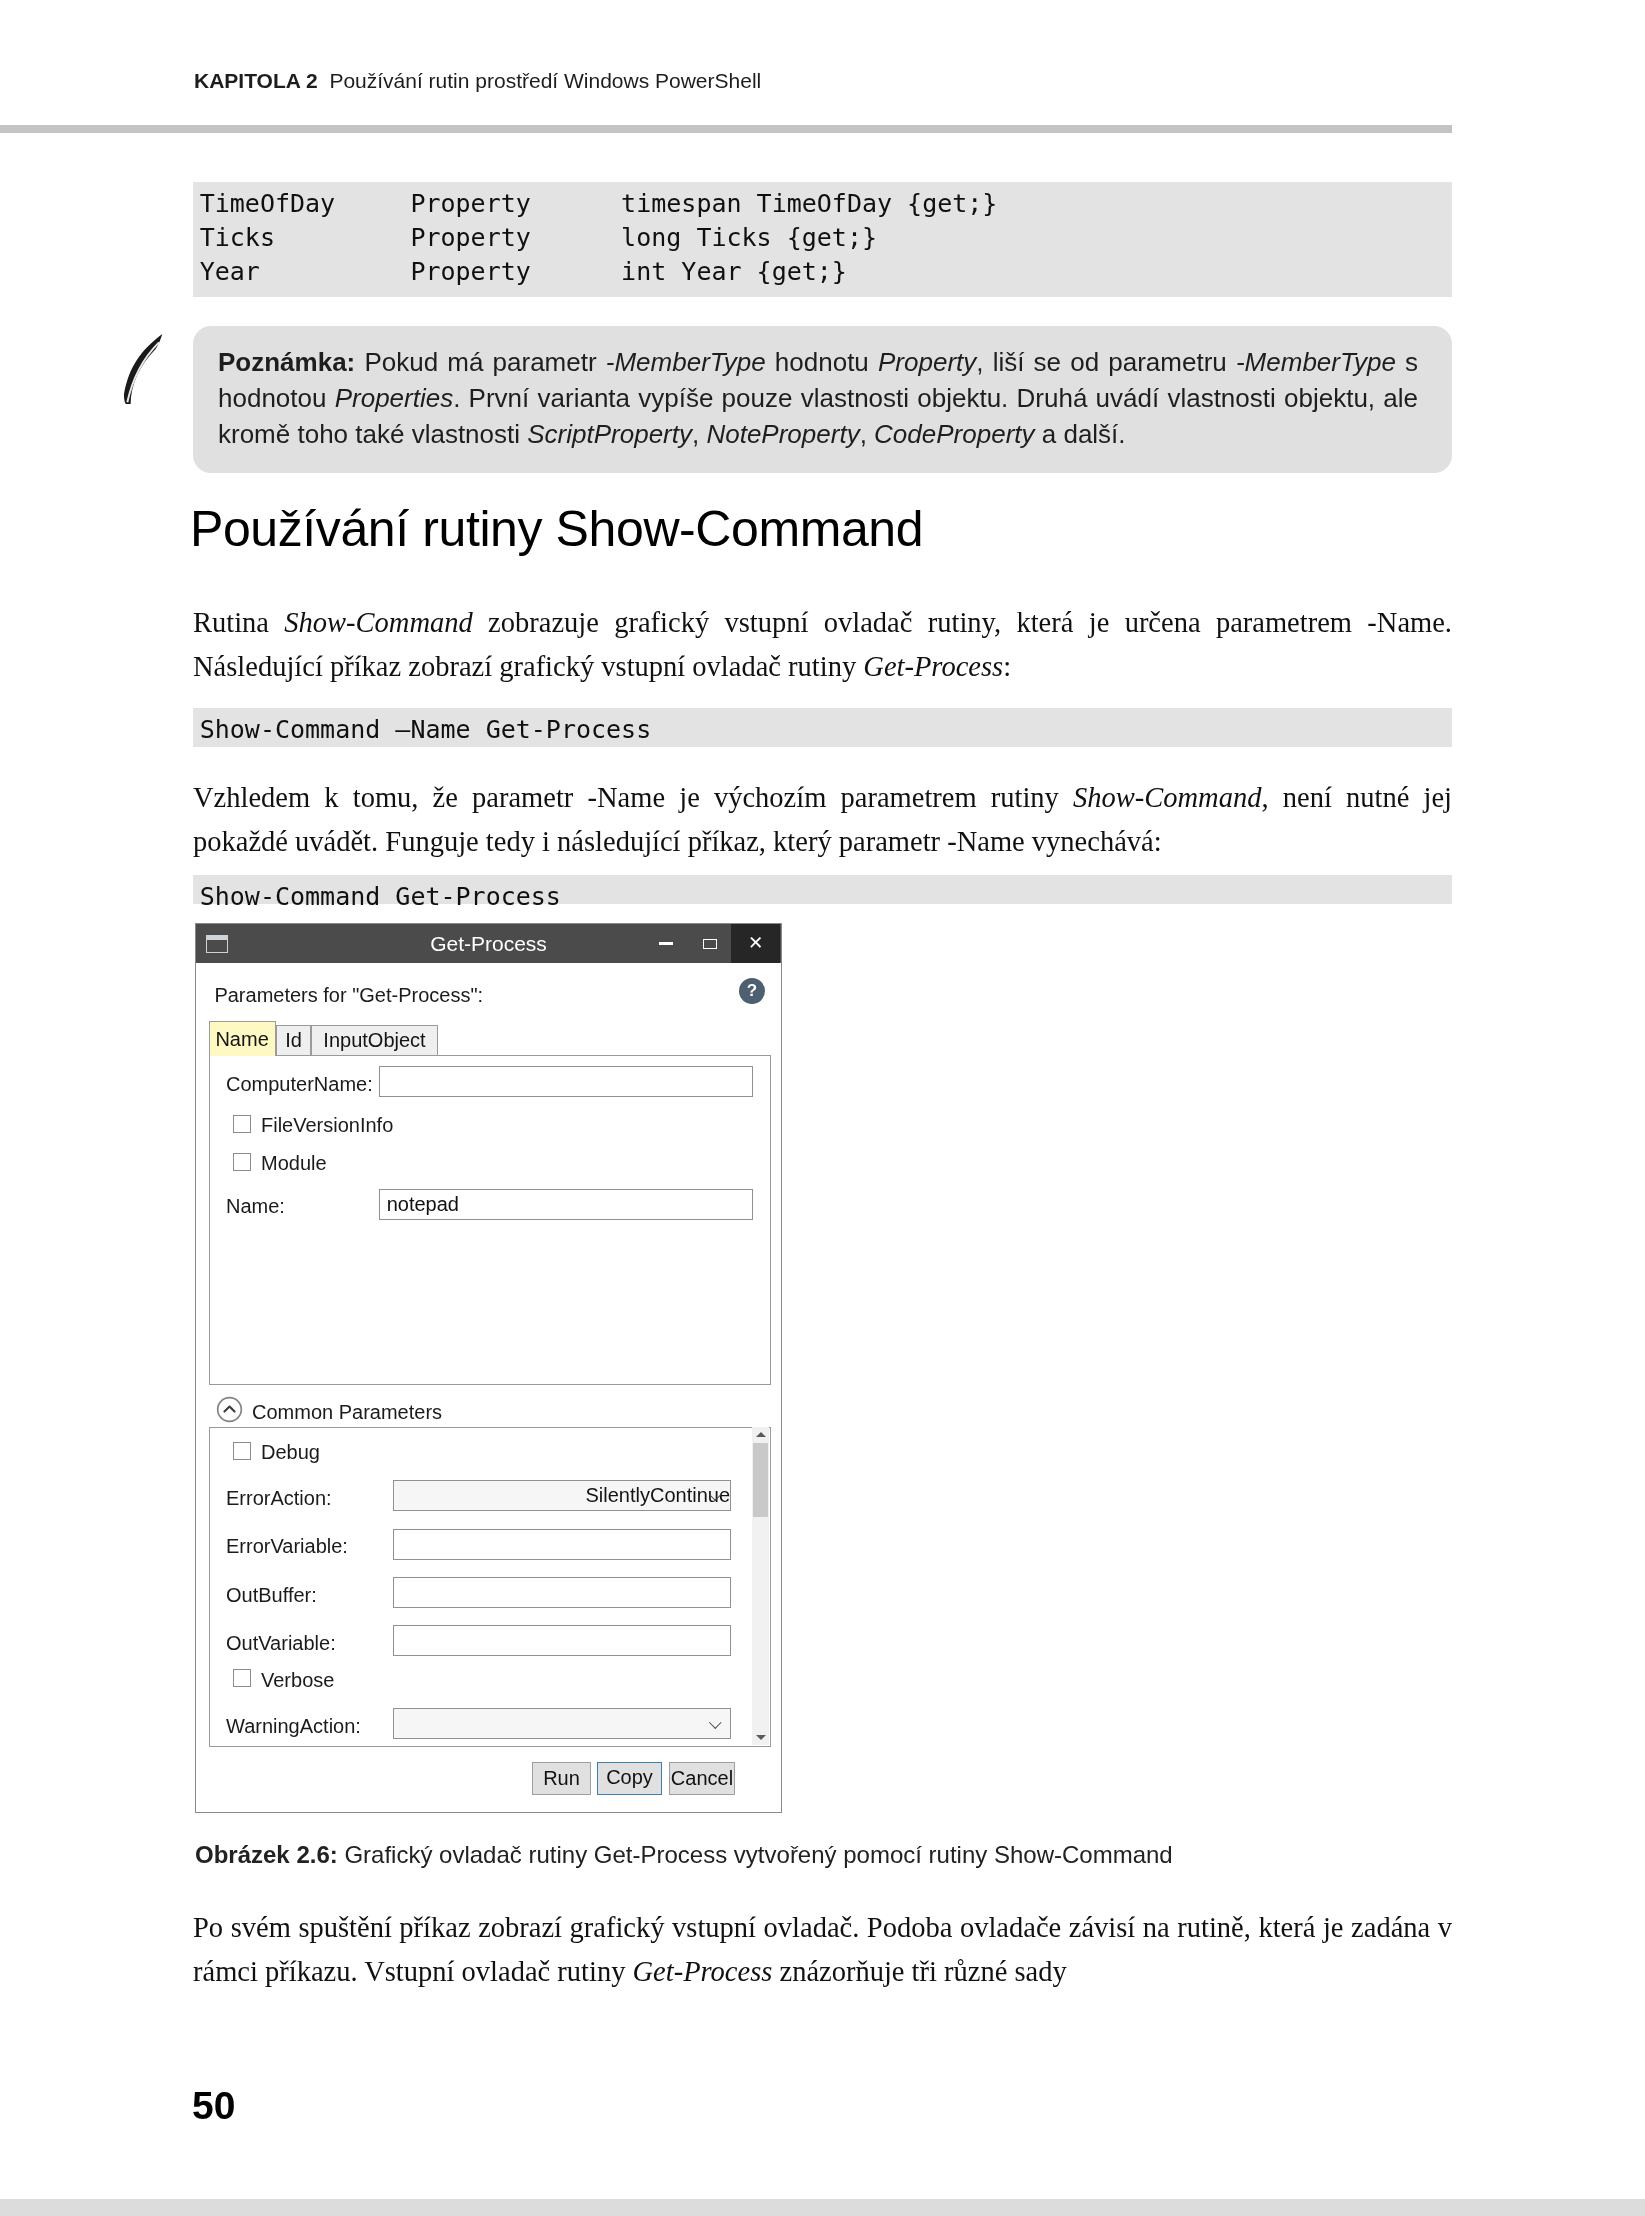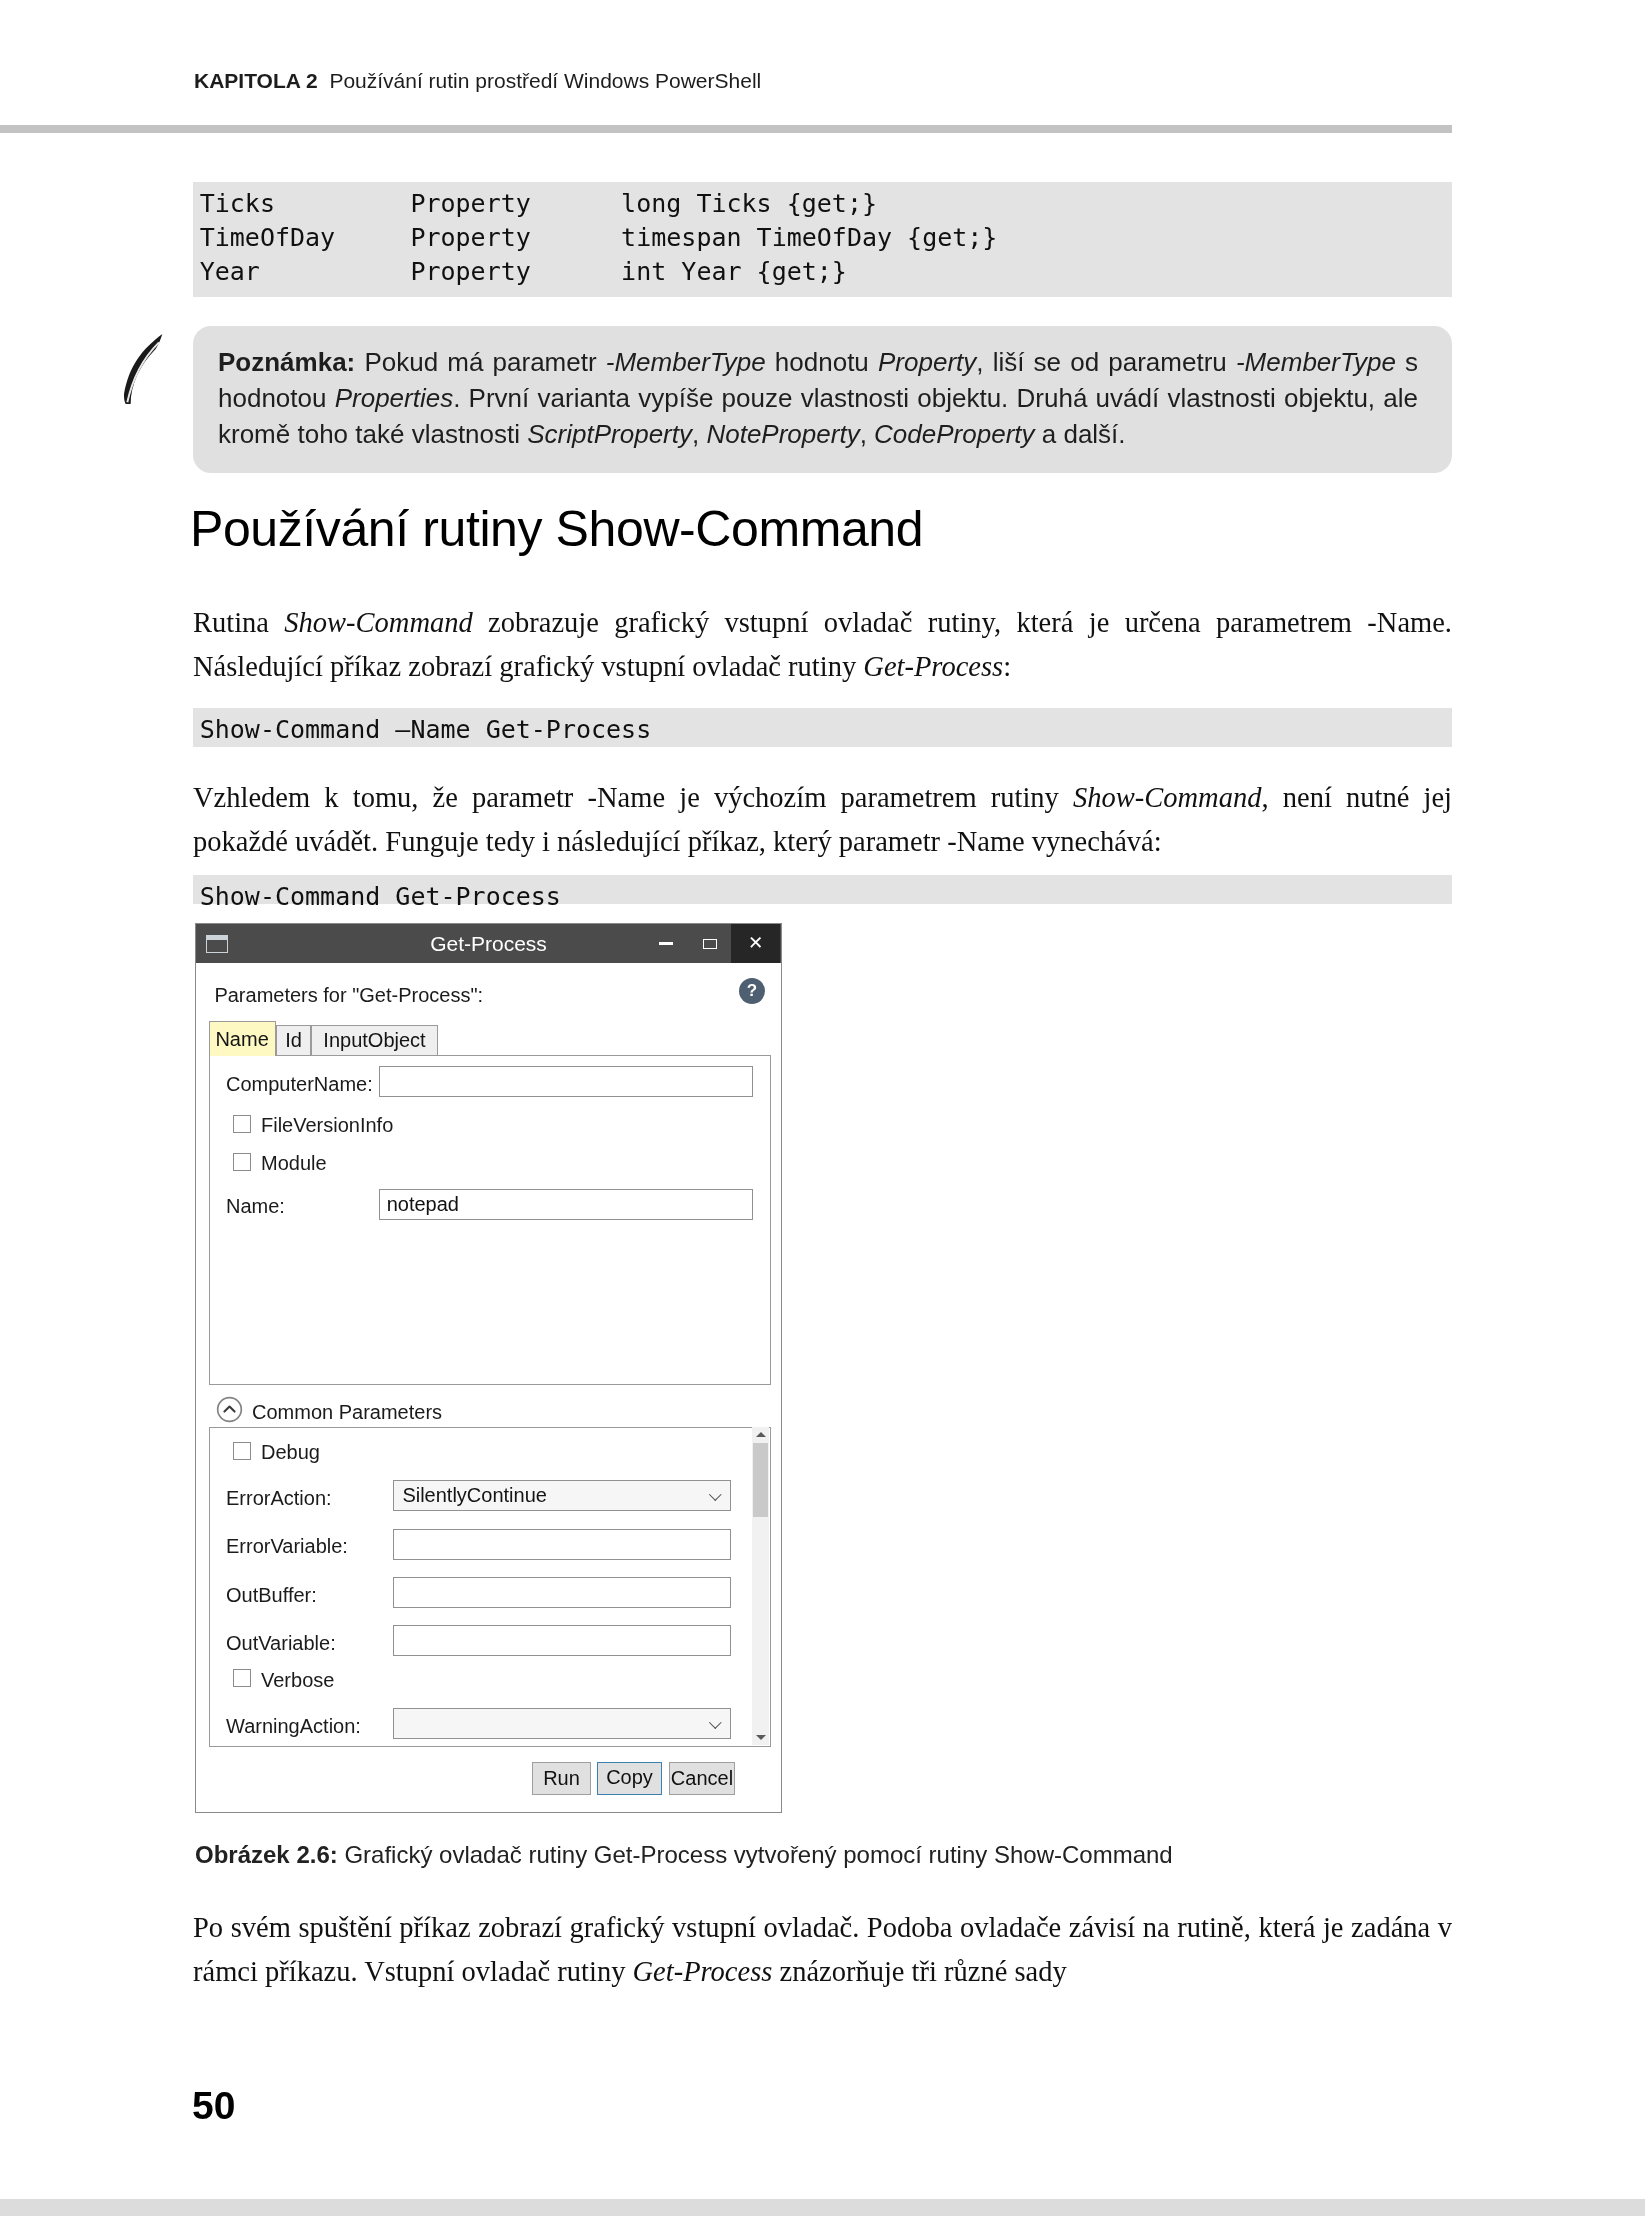--- a/index.html
+++ b/index.html
@@ -54,21 +54,21 @@
        background:#efefef;border:0.8px solid #9a9a9a;box-sizing:border-box;z-index:1;}
   .tab.active{top:97px;height:35px;line-height:34px;background:#fef9c3;border-bottom:none;z-index:3;}
 
   .panel{position:absolute;left:12.6px;width:562px;border:0.8px solid #9a9a9a;background:#fff;box-sizing:border-box;z-index:0;}
 
   .dlg-label{position:absolute;font-size:20px;color:#1b1b1b;white-space:nowrap;}
   .inp{position:absolute;height:31px;border:0.8px solid #919191;background:#fff;font-size:20px;padding:0 6.7px;
        box-sizing:border-box;font-family:"Liberation Sans",sans-serif;color:#111;}
   .cb{position:absolute;width:18.4px;height:18.4px;border:0.8px solid #8c8c8c;background:#fff;box-sizing:border-box;}
   .combo{position:absolute;height:31px;border:0.8px solid #919191;background:#f6f6f6;box-sizing:border-box;
-         font-size:20px;line-height:29px;padding-left:8.4px;}
+         font-size:20px;line-height:29px;padding-left:8.4px;text-align:right;}
   .chev{position:absolute;right:11px;top:9.2px;width:7.5px;height:7.5px;border-right:1.7px solid #4a4a4a;
         border-bottom:1.7px solid #4a4a4a;transform:rotate(45deg);}
   .expander{position:absolute;left:20px;top:472px;width:27px;height:27px;}
 
   .scrollbar{position:absolute;left:556px;top:503px;width:17px;height:318px;background:#f1f1f1;}
   .sb-btn{position:absolute;left:0;width:17px;height:15px;display:flex;align-items:center;justify-content:center;}
   .sb-top{top:0;}
   .sb-bottom{bottom:0;}
   .sb-thumb{position:absolute;left:0.8px;top:16px;width:15px;height:74px;background:#c9c9c9;}
   .tri-up{width:0;height:0;border-left:5px solid transparent;border-right:5px solid transparent;border-bottom:5.9px solid #5a5a5a;}
@@ -82,22 +82,22 @@
 <body>
 
 <div>
 
   <div class="chapter-header">
     <span class="b">KAPITOLA 2</span><span class="chtitle">Používání rutin prostředí Windows PowerShell</span>
   </div>
   <div class="header-rule"></div>
 
   <div class="codeblock" style="top:182px;height:115px;">
+    <div class="codeline">TimeOfDay     Property      timespan TimeOfDay {get;}</div>
     <div class="codeline">Ticks         Property      long Ticks {get;}</div>
-    <div class="codeline">TimeOfDay     Property      timespan TimeOfDay {get;}</div>
     <div class="codeline">Year          Property      int Year {get;}</div>
   </div>
 
   <div class="pen">
     <svg width="55" height="74" viewBox="0 0 33 44" aria-hidden="true">
       <path d="M26 1 C14 10 6 20 3 37 C3 39 3 41 4 43 L7 43 C7 32 12 20 22 10 C24 7 25 4 26 1 Z" fill="#1a1a1a"></path>
       <path d="M5 42 C8 28 14 16 24 6" stroke="#e8e8e8" stroke-width="1.2" fill="none"></path>
     </svg>
   </div>
   <div class="note">

